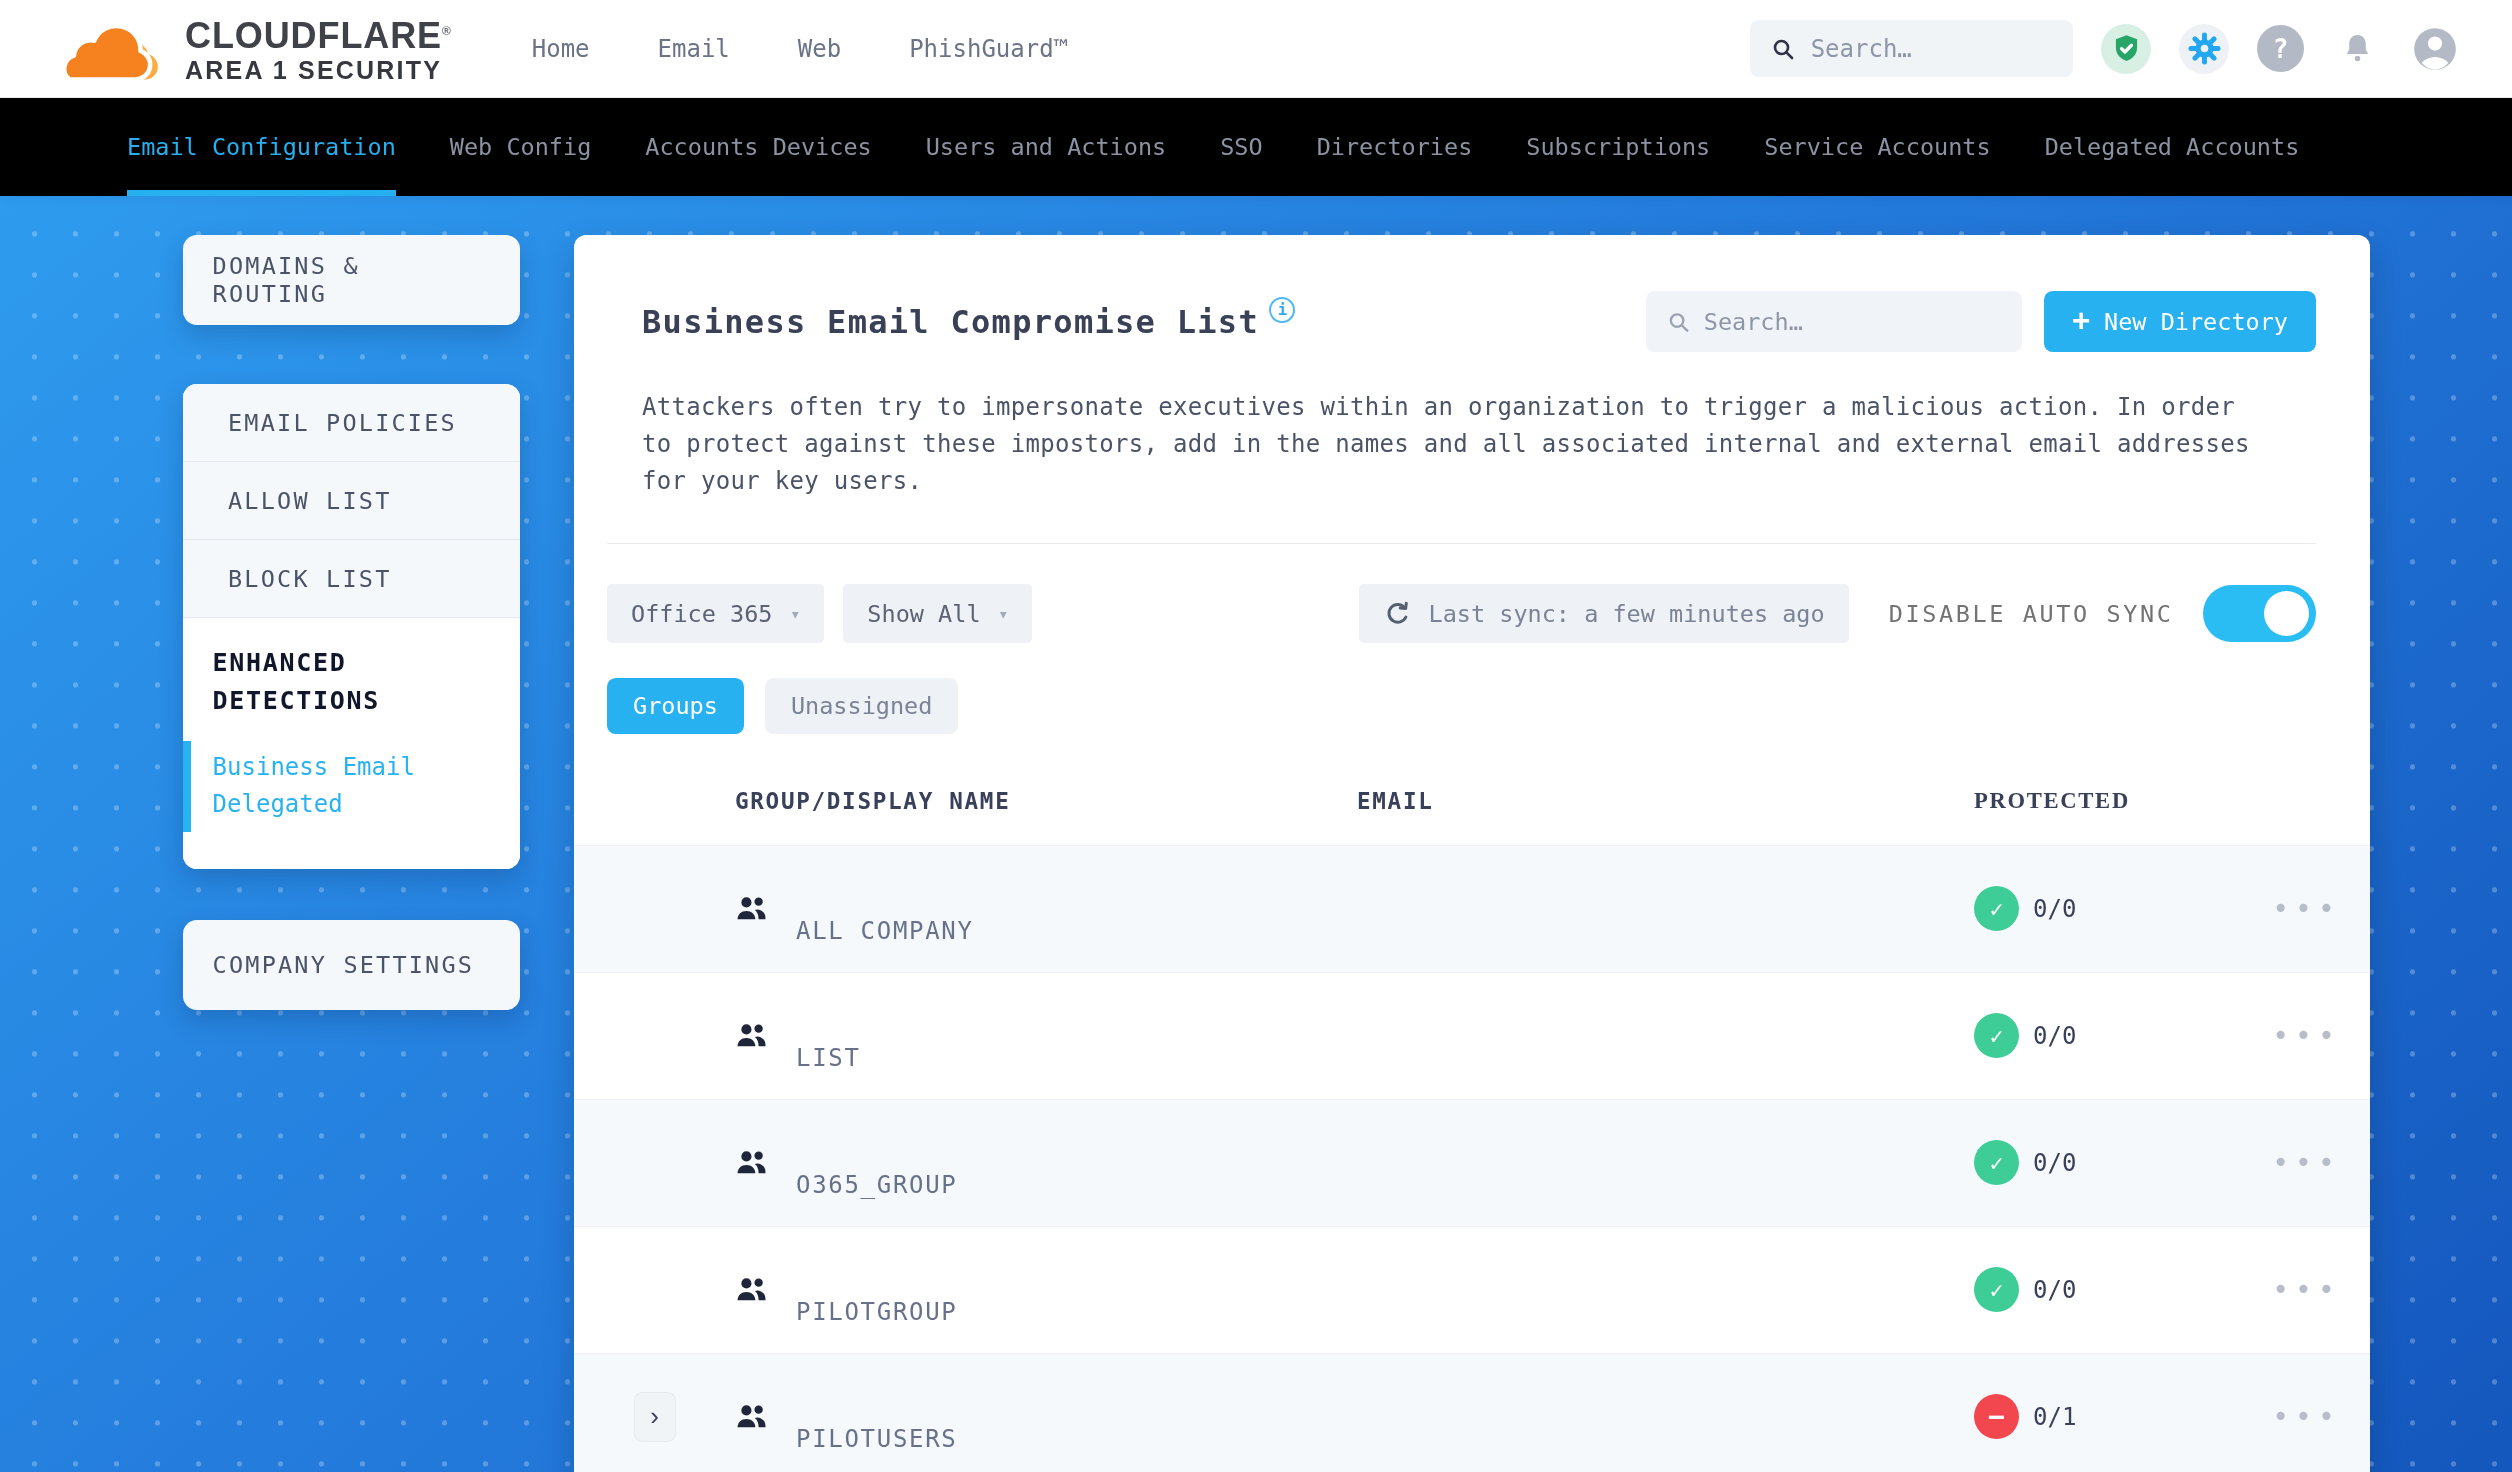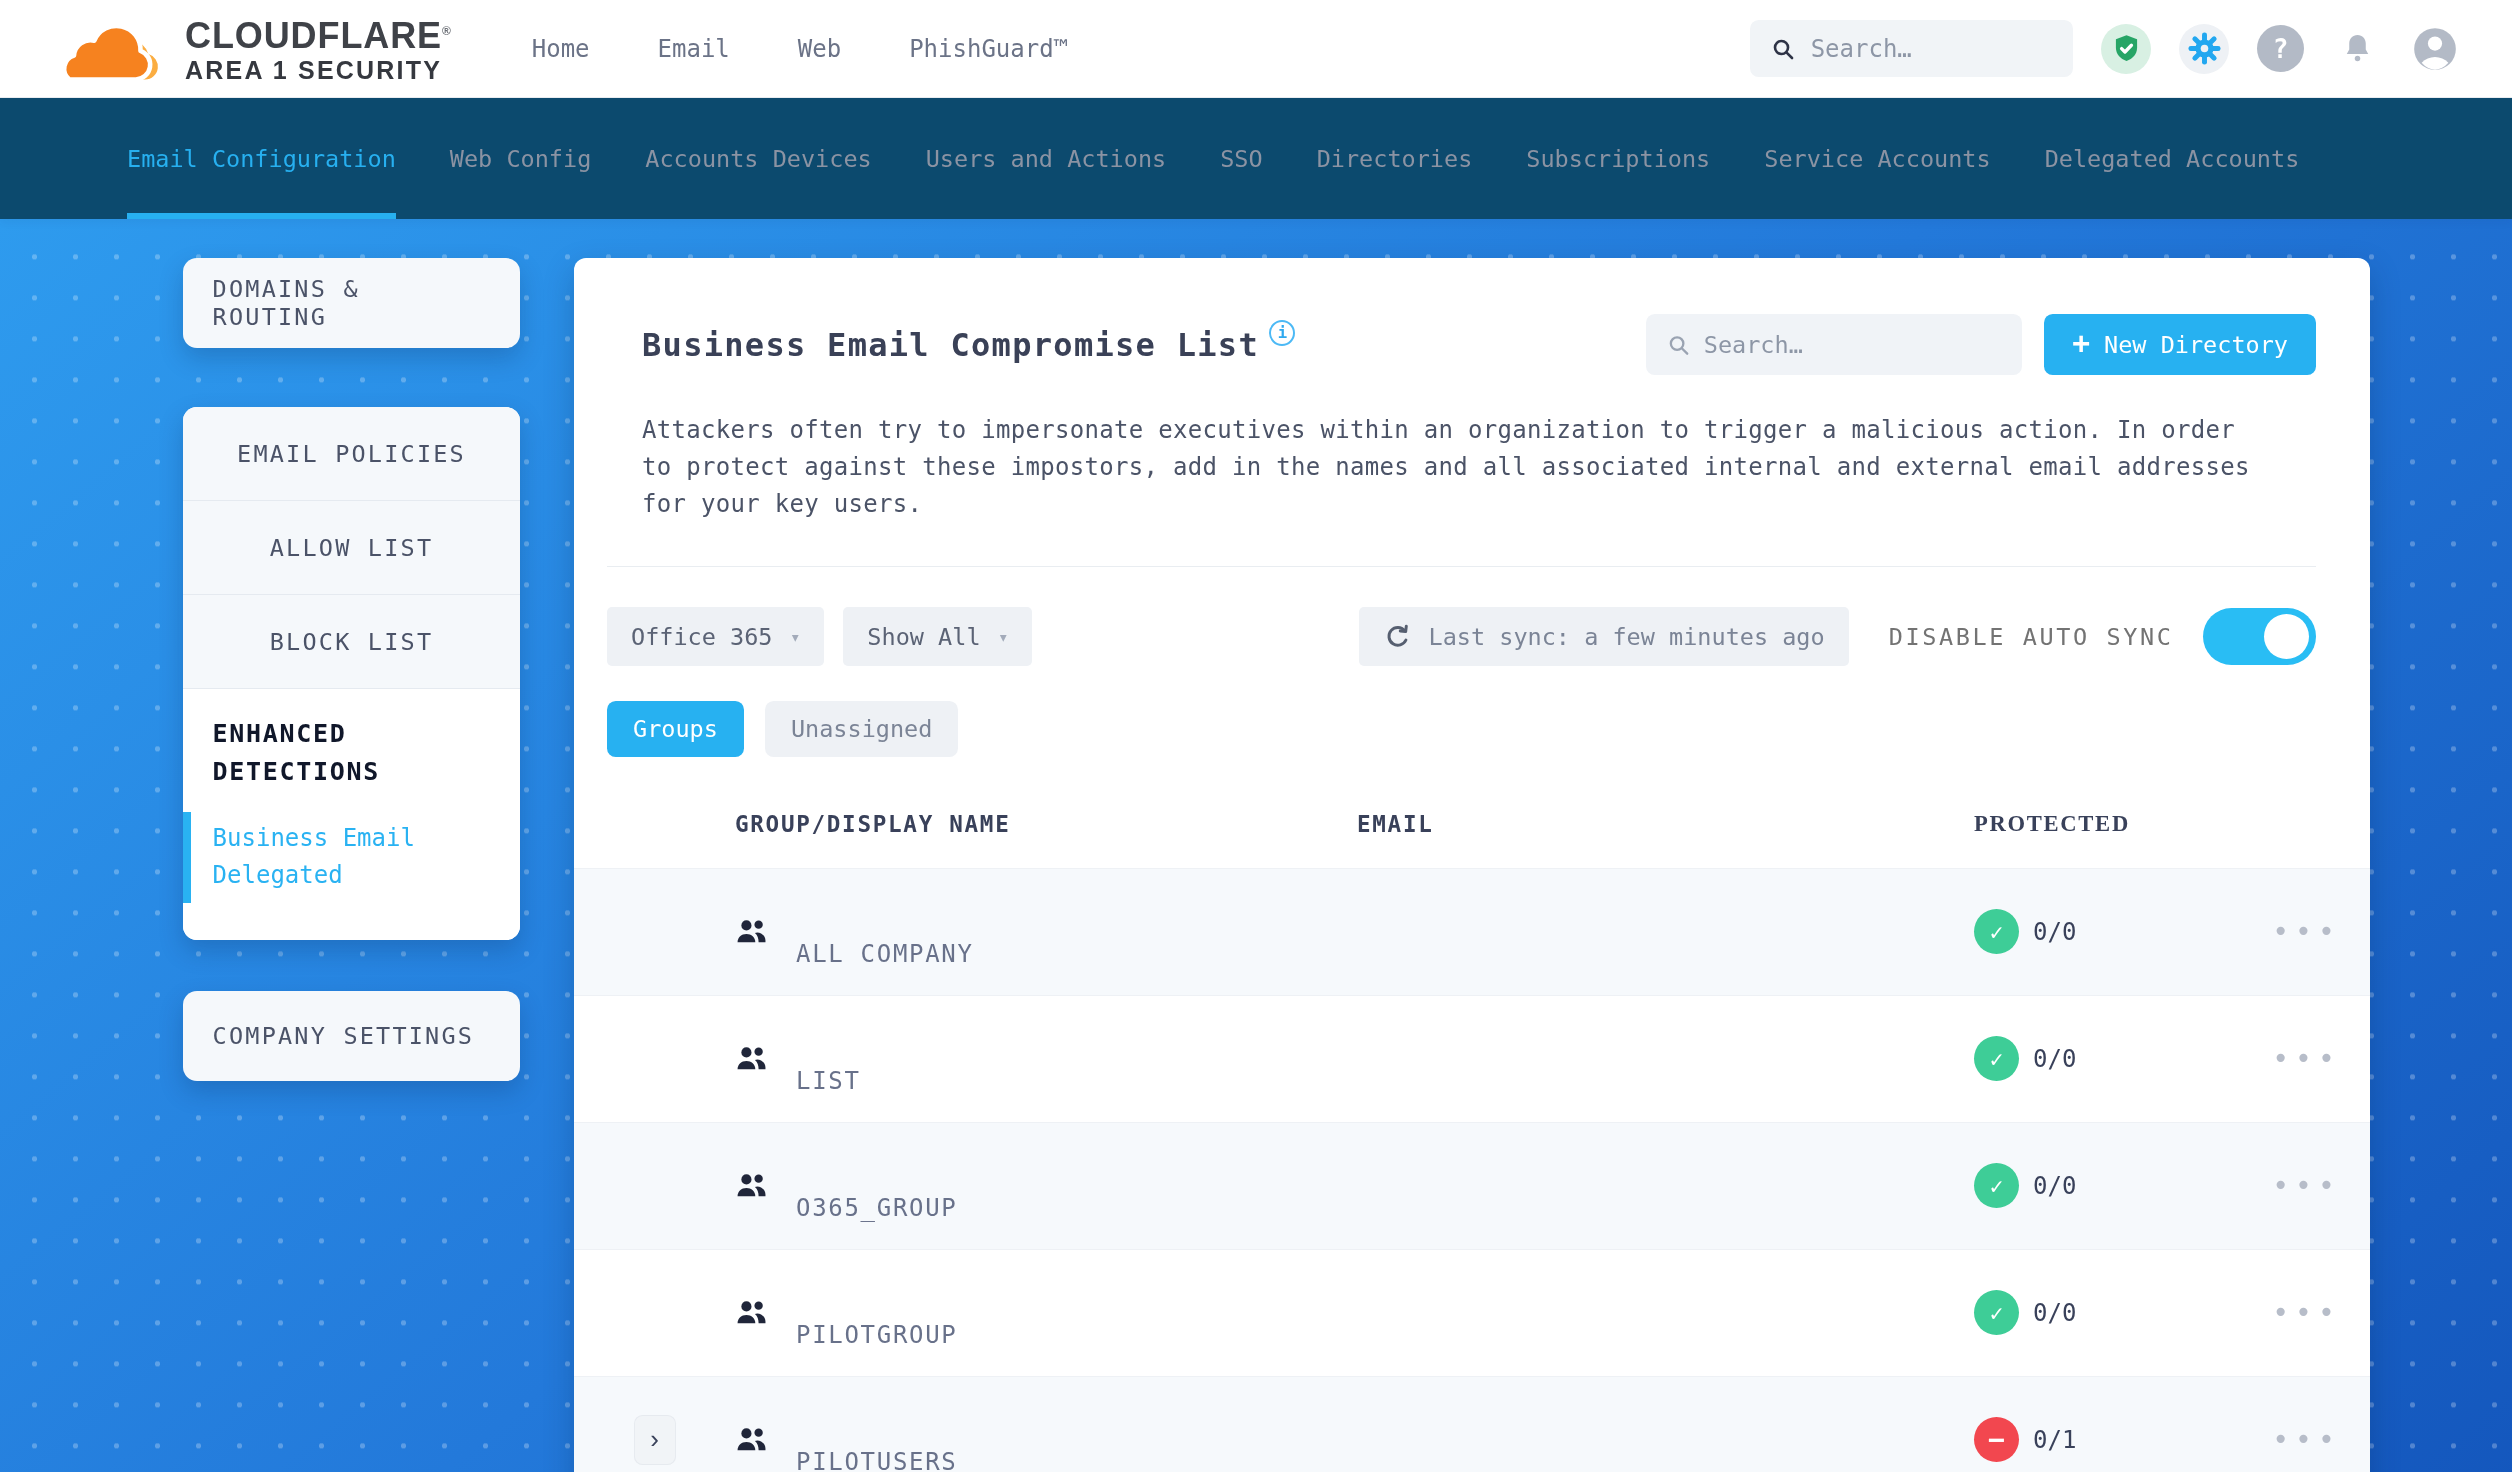--- a/index.html
+++ b/index.html
@@ -18,38 +18,38 @@
   .header-right { margin-left:auto; display:flex; align-items:center; gap:28px; }
   .header-search { width:323px; height:57px; background:#f1f4f7; border-radius:8.7px; display:flex; align-items:center; gap:15.6px; padding:0 21px; }
   .header-search input { border:none; outline:none; background:transparent; font:24px "DejaVu Sans Mono",monospace; color:#2e3346; width:100%; }
   .header-search input::placeholder { color:#8d96a6; }
   .chip { width:50px; height:50px; border-radius:50%; display:flex; align-items:center; justify-content:center; cursor:pointer; flex:none; }
   .chip.shield { background:#d8f0e3; }
   .chip.gear   { background:#eef1f5; }
   .chip.q      { background:#b3bac6; color:#fff; font-size:26px; font-weight:700; width:47px; height:47px; }
 
   
-  .tabbar { height:122px; background:#0c4a6e; border-top:1.7px solid #e9ecf0; display:flex; align-items:stretch; padding-left:127px; gap:54px; position:relative; z-index:2; box-shadow:0 3.5px 8.7px rgba(20,40,80,.06); }
+  .tabbar { height:99px; background:#000000; border-top:1.7px solid #e9ecf0; display:flex; align-items:stretch; padding-left:127px; gap:54px; position:relative; z-index:2; box-shadow:0 3.5px 8.7px rgba(20,40,80,.06); }
   .tab { font-size:23.5px; color:#8b93a3; display:flex; align-items:center; position:relative; cursor:pointer; white-space:nowrap; }
   .tab.active { color:#27b0f0; }
   .tab.active::after { content:''; position:absolute; left:0; right:0; bottom:0; height:6px; background:#27b0f0; }
 
   
   .content { height:1276px; position:relative; display:flex; align-items:flex-start; padding:39px 0 0 183px;
     background:linear-gradient(140deg,#2e9bee 0%,#2379da 48%,#1457bd 100%); }
   .content::before { content:''; position:absolute; inset:0;
     background-image:radial-gradient(circle, rgba(255,255,255,.26) 2.3px, transparent 3px);
     background-size:41px 41px; background-position:14px 17.4px; pointer-events:none; }
 
   
   .sidebar { width:337px; flex:none; position:relative; z-index:1; }
   .side-card { border-radius:14px; box-shadow:0 10.4px 24px rgba(8,35,80,.22); background:#f5f8fb; }
   .card-single { height:90px; display:flex; align-items:center; padding:0 29.6px; font-size:23.5px; letter-spacing:2.2px; color:#4b5368; cursor:pointer; }
   .card-multi { margin-top:59px; background:#fff; overflow:hidden; }
-  .nav-plain { height:94px; display:flex; align-items:center; padding:0 45px; background:#f5f8fb; border-bottom:1.7px solid #e5eaf0; font-size:23.5px; letter-spacing:2.2px; color:#4b5368; cursor:pointer;justify-content:center; }
+  .nav-plain { height:78px; display:flex; align-items:center; padding:0 45px; background:#f5f8fb; border-bottom:1.7px solid #e5eaf0; font-size:23.5px; letter-spacing:2.2px; color:#4b5368; cursor:pointer; }
   .enhanced { padding:26px 29.6px 35px; background:#fff; }
   .enhanced-title { font-weight:700; font-size:25px; letter-spacing:1.7px; color:#10172a; line-height:38px; margin-bottom:19px; }
   .sub-item { font-size:24px; line-height:37px; padding:10.4px 0; position:relative; cursor:pointer; }
   .sub-item.active { color:#29b2f2; }
   .sub-item.active::before { content:''; position:absolute; left:-29.6px; top:1.7px; bottom:1.7px; width:7.8px; background:#29b2f2; }
   .sub-item.muted { color:#5b6375; margin-top:8.7px; }
   .card-retract { margin-top:51px; }
 
   
   .main-card { position:relative; z-index:1; margin-left:54px; width:1796px; height:1313px; background:#fff; border-radius:12px; box-shadow:0 12px 29.6px rgba(8,35,80,.25); }

